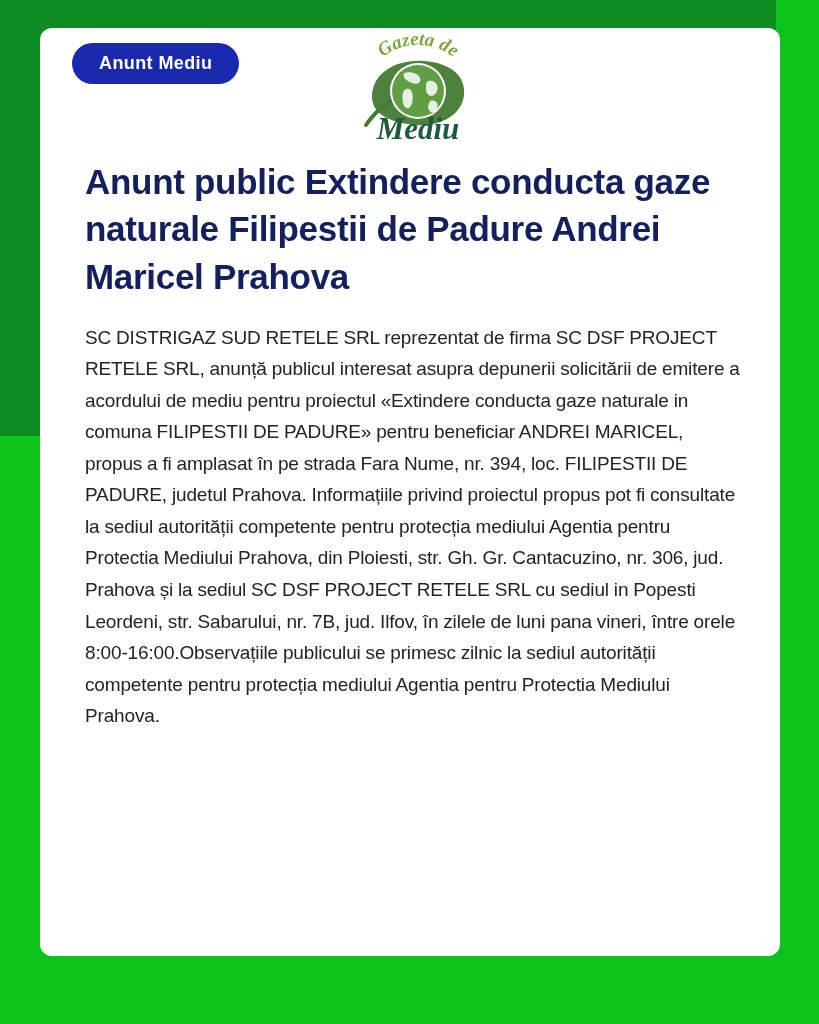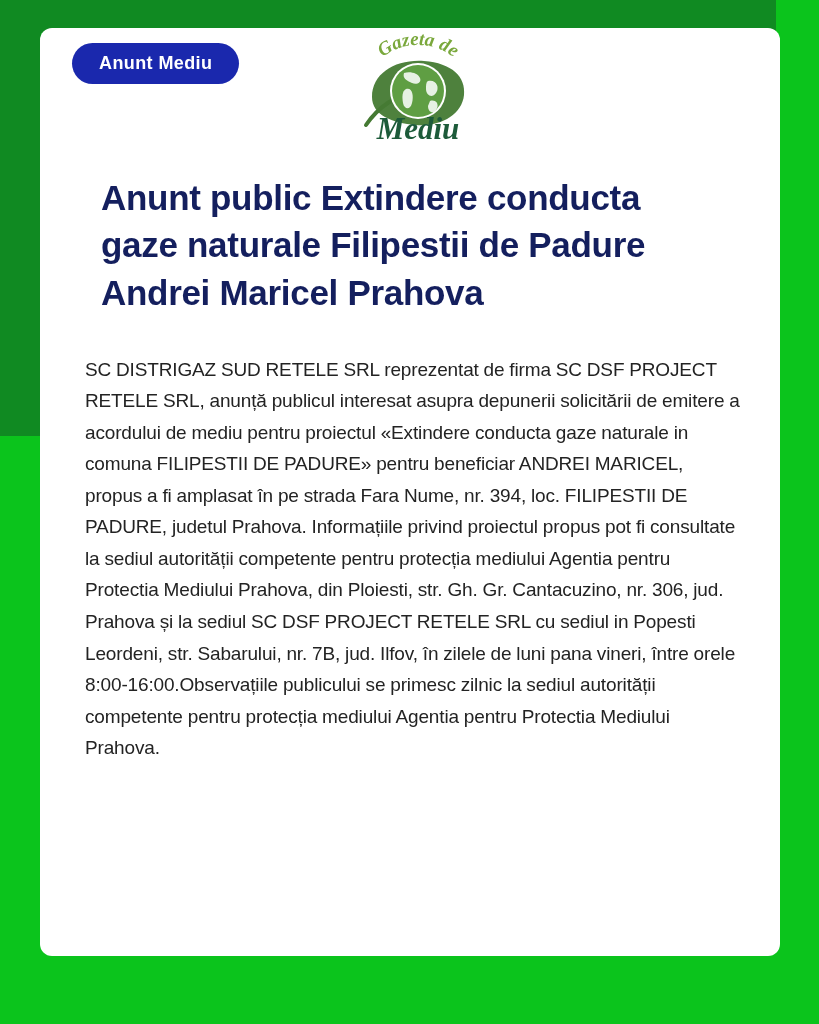--- a/index.html
+++ b/index.html
@@ -77,21 +77,21 @@
     position: absolute;
     left: 308px;
     top: 5px;
     width: 140px;
     height: 112px;
   }
   #logo svg { display: block; }
 
   
   #title {
-    margin: 16px;
+    margin: 0;
     padding: 14px 44px 0 45px;
     color: #141f5e;
     font-size: 35px;
     font-weight: bold;
     line-height: 1.35;
     letter-spacing: -0.3px;
   }
 
   
   #body-text {

